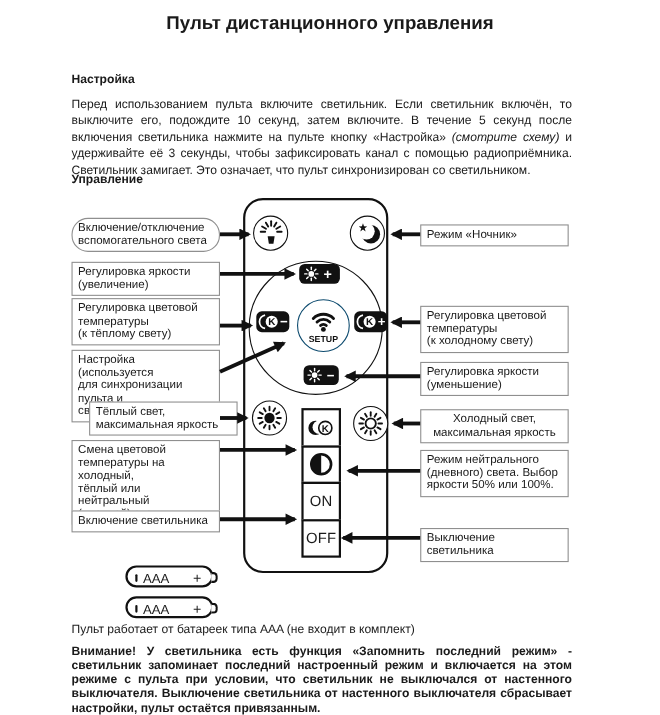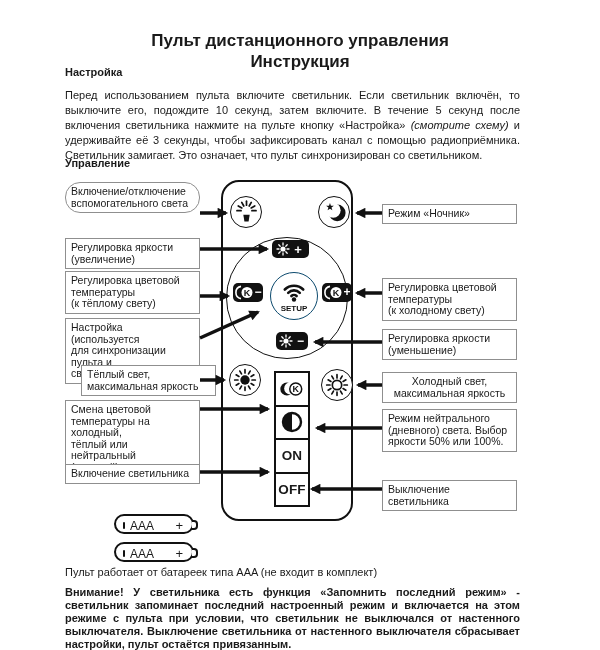--- a/index.html
+++ b/index.html
@@ -1,20 +1,20 @@
 <!DOCTYPE html>
 <html><head>
 <meta charset="utf-8">
 <style>
   * { margin:0; padding:0; box-sizing:border-box; }
   body { background:#ffffff; font-family:"Liberation Sans", sans-serif; color:#1a1a1a; }
   .page { position:relative; width:600px; height:650px; background:#fff; overflow:hidden; }
 
   .title { position:absolute; left:0; top:10px; width:600px; text-align:center;
-           font-size:17px; font-weight:bold; line-height:21px;margin-top:20px; }
+           font-size:17px; font-weight:bold; line-height:21px; }
 
   .h2 { position:absolute; left:65px; font-size:11px; font-weight:bold; }
   .para { position:absolute; left:65px; width:455px; font-size:11px; line-height:15px;
           text-align:justify; }
   .para .it { font-style:italic; }
   .warn { position:absolute; left:65px; width:455px; font-size:11px; line-height:12.9px;
           font-weight:bold; text-align:justify; }
   .note { position:absolute; left:65px; font-size:11px; }
 
   
@@ -30,21 +30,21 @@
               border:1.5px solid #111; border-radius:50%; background:#fff; }
   .pill { position:absolute; background:#111; border-radius:5px; display:flex;
           align-items:center; justify-content:center; z-index:2; }
   .setup { position:absolute; left:270px; top:272px; width:48px; height:48px;
            border:1px solid #0c4a6e; border-radius:50%; background:#fff; z-index:2;
            display:flex; align-items:center; justify-content:center; }
   .col { position:absolute; left:274px; top:371px; width:36px; z-index:2; }
   .cell { width:36px; height:35.5px; border:2px solid #111; background:#fff;
           display:flex; align-items:center; justify-content:center; margin-top:-2px; }
   .cell:first-child { margin-top:0; }
-  .cell .txt { font-size:13.5px; font-weight:bold; letter-spacing:0.2px; }
+  .cell .txt { font-size:13.5px; font-weight:normal; letter-spacing:0.2px; }
 
   
   .battery { position:absolute; left:68px; width:80px; height:20px; border:2px solid #111;
              border-radius:10px; background:#fff;margin-left:46px; }
   .battery .minus-tick { position:absolute; left:7px; top:6px; width:2px; height:7px;
                          background:#111; border-radius:1px; }
   .battery .label { position:absolute; left:14px; top:2.5px; font-size:12px; }
   .battery .plus { position:absolute; right:9px; top:2px; font-size:13px; }
   .battery .nub { position:absolute; right:-6px; top:4px; width:6px; height:10px;
                   border:2px solid #111; border-left:none; border-radius:0 4px 4px 0;
@@ -53,29 +53,28 @@
   .arrows { position:absolute; left:0; top:0; z-index:6; pointer-events:none; }
   svg text { font-family:"Liberation Sans", sans-serif; }
 </style>
 </head>
 <body>
 
 <div class="page">
 
   <div class="title">
     <div>Пульт дистанционного управления</div>
-    <div>Инструкция</div>
   </div>
 
   <div class="h2" style="top:66px;">Настройка</div>
   <div class="para" style="top:88px;"><span>Перед использованием пульта включите светильник. Если светильник включён, то выключите его, подождите 10 секунд, затем включите. В течение 5 секунд после включения светильника нажмите на пульте кнопку «Настройка» </span><span class="it">(смотрите схему)</span><span> и удерживайте её 3 секунды, чтобы зафиксировать канал с помощью радиоприёмника. Светильник замигает. Это означает, что пульт синхронизирован со светильником.</span></div>
 
   <div class="h2" style="top:157px;">Управление</div>
 
-  <div class="callout" style="left:65px; top:182px;border-radius:15px;">Включение/отключение
+  <div class="callout" style="left:65px; top:198px;border-radius:15px;">Включение/отключение
 вспомогательного света</div>
   <div class="callout" style="left:65px; top:238px;">Регулировка яркости
 (увеличение)</div>
   <div class="callout" style="left:65px; top:271px;">Регулировка цветовой
 температуры
 (к тёплому свету)</div>
   <div class="callout" style="left:65px; top:318px;">Настройка (используется
 для синхронизации пульта и
 светильника)</div>
   <div class="callout" style="left:65px; top:365px;margin-left:16px;">Тёплый свет,

